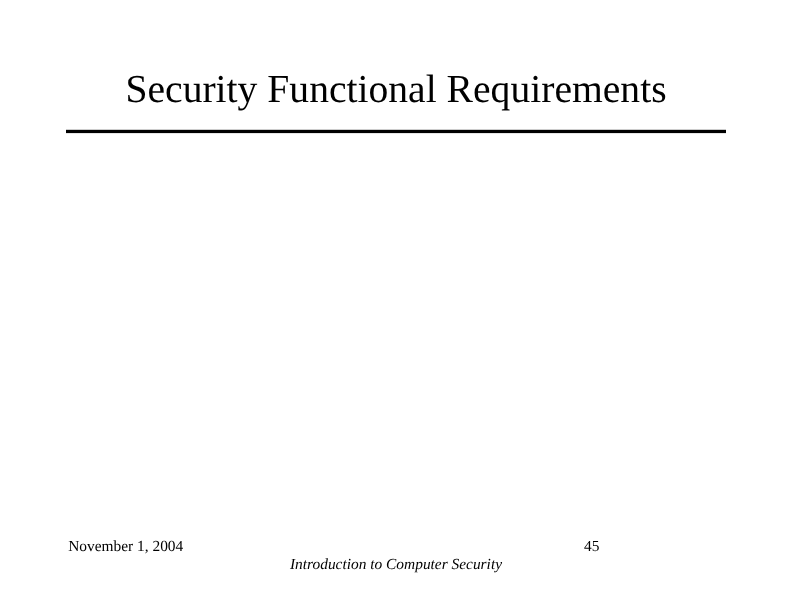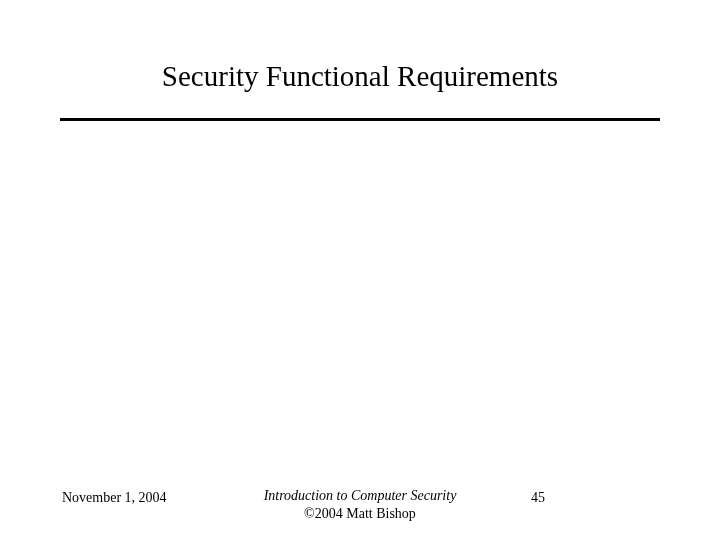--- a/index.html
+++ b/index.html
@@ -8,21 +8,21 @@
     position: relative;
     width: 720px;
     height: 540px;
   }
   .title {
     position: absolute;
     top: 60px;
     left: 0;
     width: 720px;
     text-align: center;
-    font-size: 29px;
+    font-size: 36px;
     font-weight: 400;
   }
   .rule {
     position: absolute;
     top: 118px;
     left: 60px;
     width: 600px;
     border: none;
     border-top: 3px solid #000;
   }
@@ -62,17 +62,16 @@
 </head>
 <body>
 
 <div class="slide">
   <h1 class="title">Security Functional Requirements</h1>
   <hr class="rule">
   <div class="footer">
     <div class="footer-date">November 1, 2004</div>
     <div class="footer-center">
       <span class="book">Introduction to Computer Security</span>
-      <span class="copy">©2004 Matt Bishop</span>
     </div>
     <div class="footer-page">45</div>
   </div>
 </div>
 
 </body></html>

